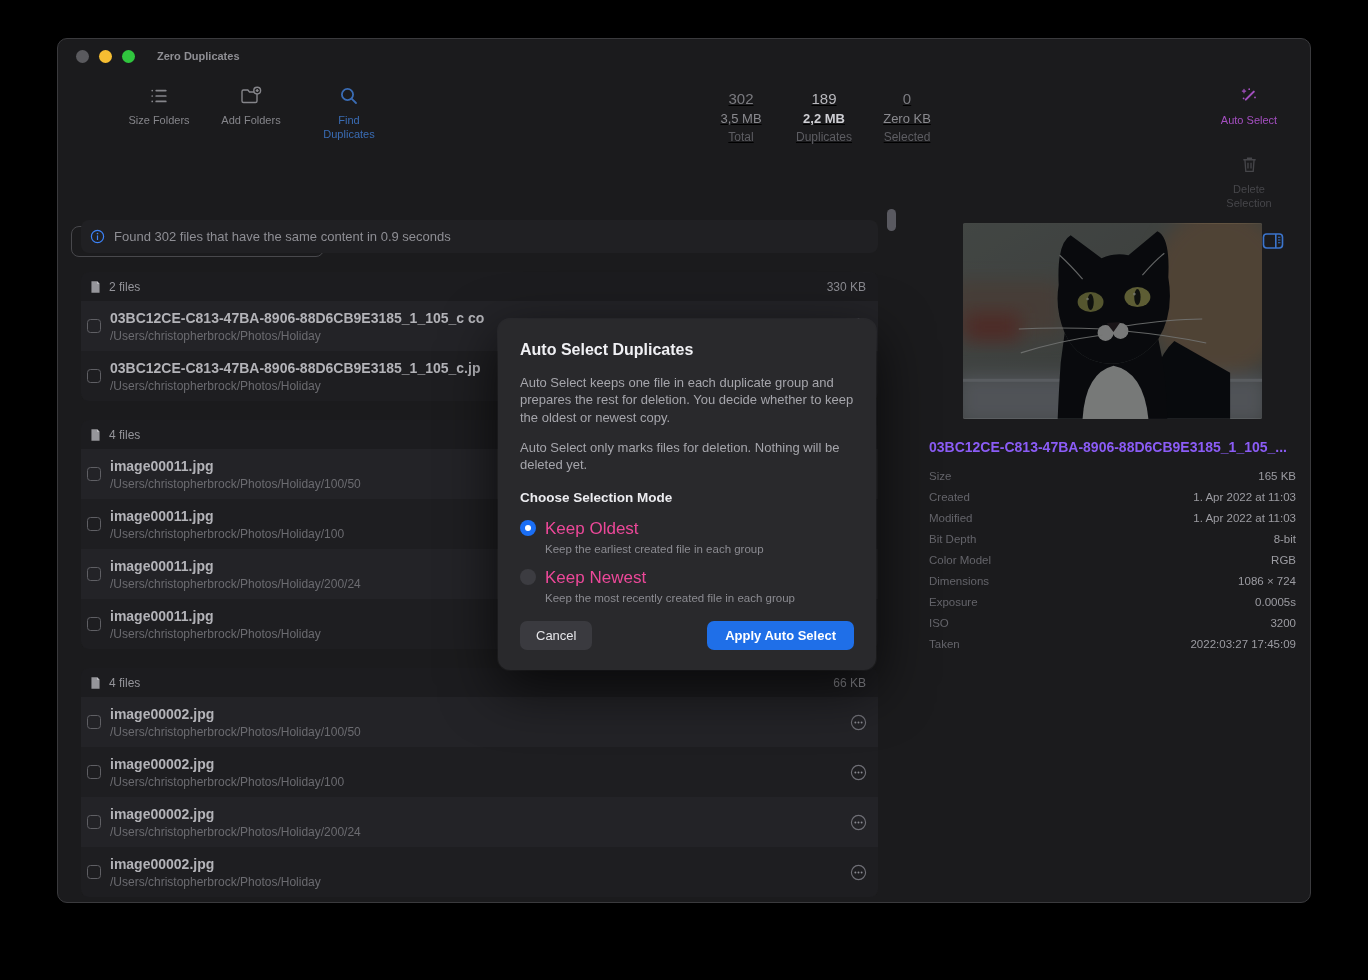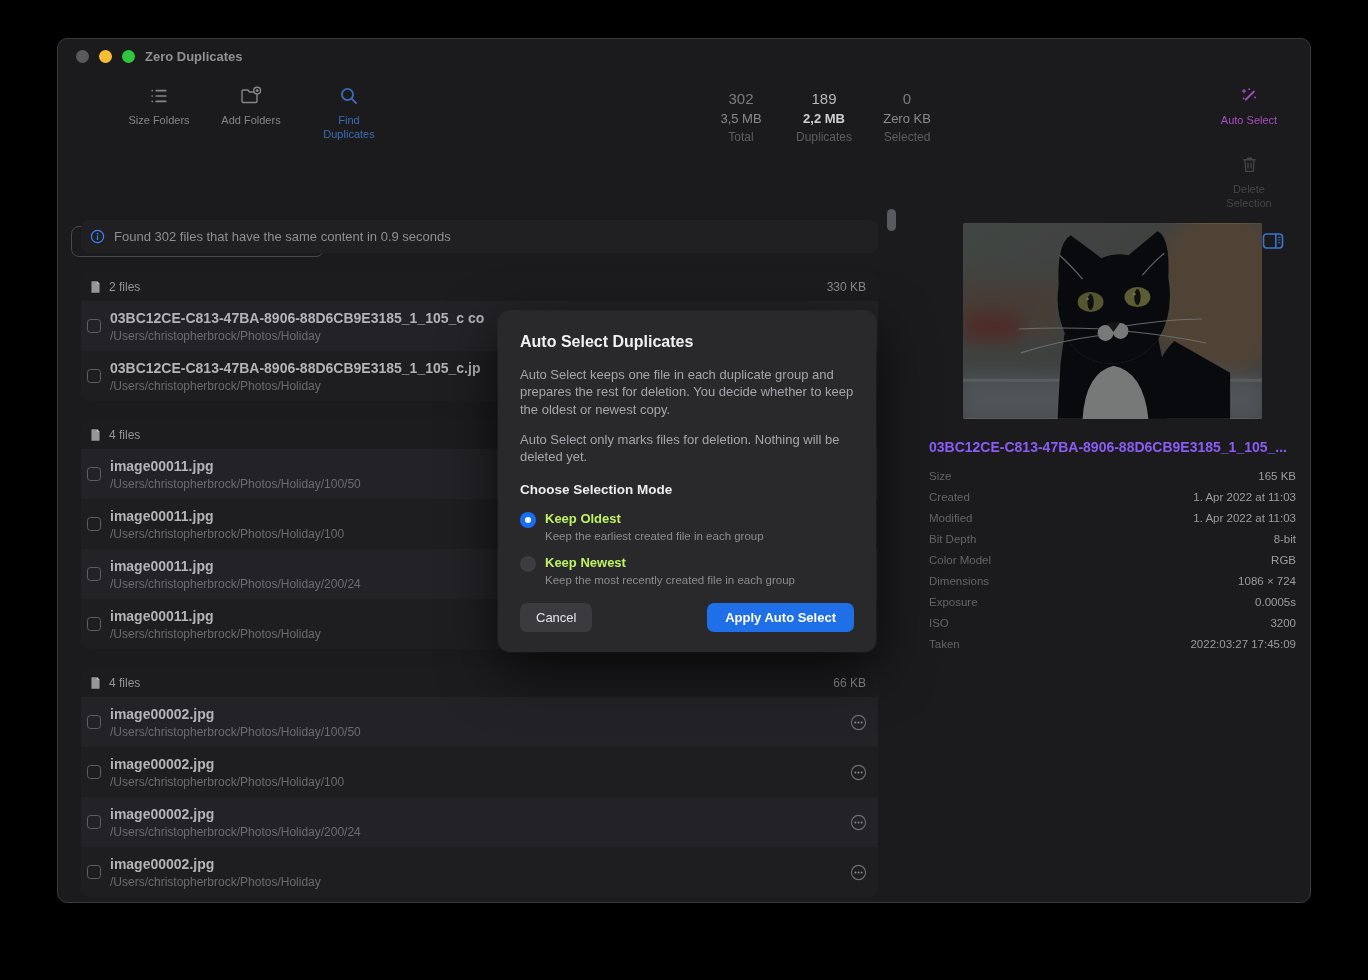--- a/index.html
+++ b/index.html
@@ -8,34 +8,34 @@
 
   .window { position:absolute; left:57px; top:38px; width:1254px; height:865px;
             background:#1b1b1d; border-radius:10px; border:1px solid #3a3a3d; overflow:hidden; }
 
   
   .titlebar { height:34px; display:flex; align-items:center; padding:0 18px; }
   .light { width:13px; height:13px; border-radius:50%; margin-right:10px; }
   .light.close { background:#5a5a5e; }
   .light.min   { background:#f6be32; }
   .light.max   { background:#30c63e; }
-  .win-title { font-size:13px; font-weight:bold; color:#8f8f94; }
+  .win-title { margin-left:12px; font-size:11px; font-weight:bold; color:#8f8f94; }
 
   
   .toolbar { display:flex; align-items:flex-start; padding:12px 18px 0 70px; }
   .tb-left { display:flex; gap:30px; }
   .tb-btn { display:flex; flex-direction:column; align-items:center; gap:7px; min-width:62px; max-width:74px; }
   .tb-btn .ticon { height:22px; display:flex; align-items:center; justify-content:center; }
   .tb-btn .tlbl { font-size:11px; line-height:1.25; text-align:center; color:#85858a; }
   .tb-btn.blue .tlbl { color:#3a6cb4; }
   .tb-btn.purple .tlbl { color:#a44fc0; }
   .tb-btn.disabled .tlbl { color:#46464a; }
   .tb-flex1 { flex:1.18; } .tb-flex2 { flex:1; }
   .stats { display:flex; gap:28px; margin-top:5px; }
-  .stat { display:flex; flex-direction:column; align-items:center; gap:4px; min-width:54px; }
+  .stat { display:flex; flex-direction:column; align-items:center; gap:4px; min-width:54px;text-decoration:underline; }
   .stat-value { font-size:15px; color:#7b7b80; }
   .stat-size  { font-size:13px; color:#8a8a8f; }
   .stat-label { font-size:12px; color:#5d5d62; }
   .stat.bright .stat-value { color:#b7b7bc; }
   .stat.bright .stat-size  { color:#cfcfd4; font-weight:bold; }
   .tb-right { display:flex; gap:26px; margin-right:6px;flex-direction:column; }
 
   
   .searchrow { display:flex; align-items:center; padding:14px 26px 0 13px; height:48px; }
   .search-input { width:253px; height:31px; background:transparent; border:1px solid #48484c;
@@ -70,31 +70,31 @@
   .inspector { flex:1; padding-top:17px; }
   .preview { width:299px; height:196px; margin-left:58px; border-radius:2px; overflow:hidden; background:#333; }
   .insp-name { margin:20px 0 10px 24px; width:367px; font-size:14px; font-weight:bold; color:#8b5cf6;
                white-space:nowrap; overflow:hidden; }
   .meta { margin-left:24px; width:367px; }
   .meta-row { display:flex; justify-content:space-between; align-items:center; height:21px; }
   .meta-label { font-size:11.5px; color:#64646a; }
   .meta-value { font-size:11.5px; color:#9c9ca2; }
 
   
-  .modal { position:absolute; left:440px; top:272px; width:378px; background:#29292c;
+  .modal { position:absolute; left:440px; top:280px; width:378px; background:#29292c;
            border-radius:12px; padding:22px 22px 20px; z-index:10;
            box-shadow:0 18px 55px rgba(0,0,0,.7), 0 0 0 1px rgba(255,255,255,.05); }
   .modal-title { font-size:16px; font-weight:bold; color:#f0f0f4; margin-bottom:15px; }
   .modal-p { font-size:13px; line-height:1.33; color:#a5a5ab; margin-bottom:13px; width:336px; }
   .mode-heading { font-size:13.5px; font-weight:bold; color:#ececf0; margin:17px 0 14px; }
   .option { display:flex; gap:9px; margin-bottom:13px; }
   .radio { width:16px; height:16px; border-radius:50%; background:#3c3c41; flex:none; margin-top:1px; position:relative; }
   .radio.on { background:#1a6ef5; }
   .radio.on::after { content:""; position:absolute; left:5px; top:5px; width:6px; height:6px; border-radius:50%; background:#fff; }
-  .opt-label { font-size:13px; font-weight:bold; color:#bef264; }
+  .opt-label { font-size:17px; font-weight:normal; color:#ec4899; }
   .opt-desc { font-size:11.5px; color:#8b8b91; margin-top:4px; }
   .modal-actions { display:flex; justify-content:space-between; margin-top:17px; }
   .btn-cancel { background:#3a3a3f; color:#e6e6ea; border:none; border-radius:7px; font-size:13px;
                 padding:7px 16px; font-family:"Liberation Sans", sans-serif; }
   .btn-apply { background:#1f6fe8; color:#fff; border:none; border-radius:7px; font-size:13px; font-weight:bold;
                padding:7px 18px; font-family:"Liberation Sans", sans-serif; }
 </style>
 </head>
 <body>
 

